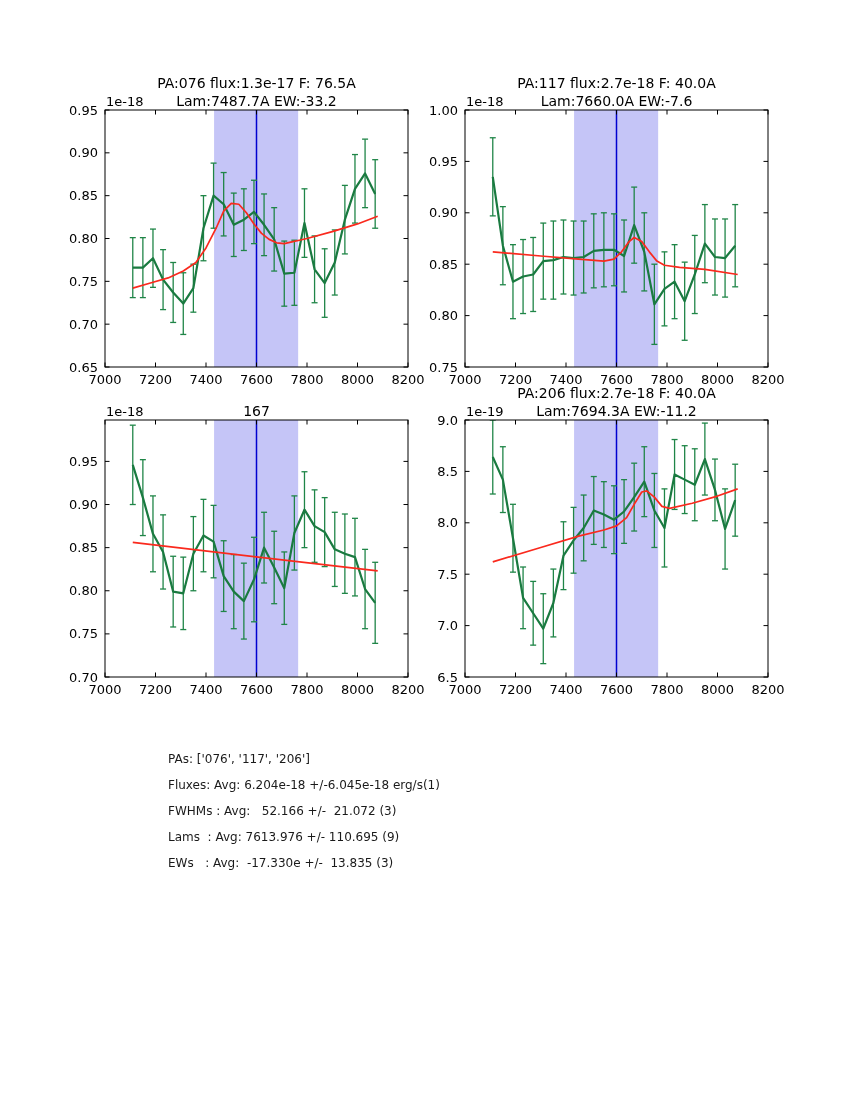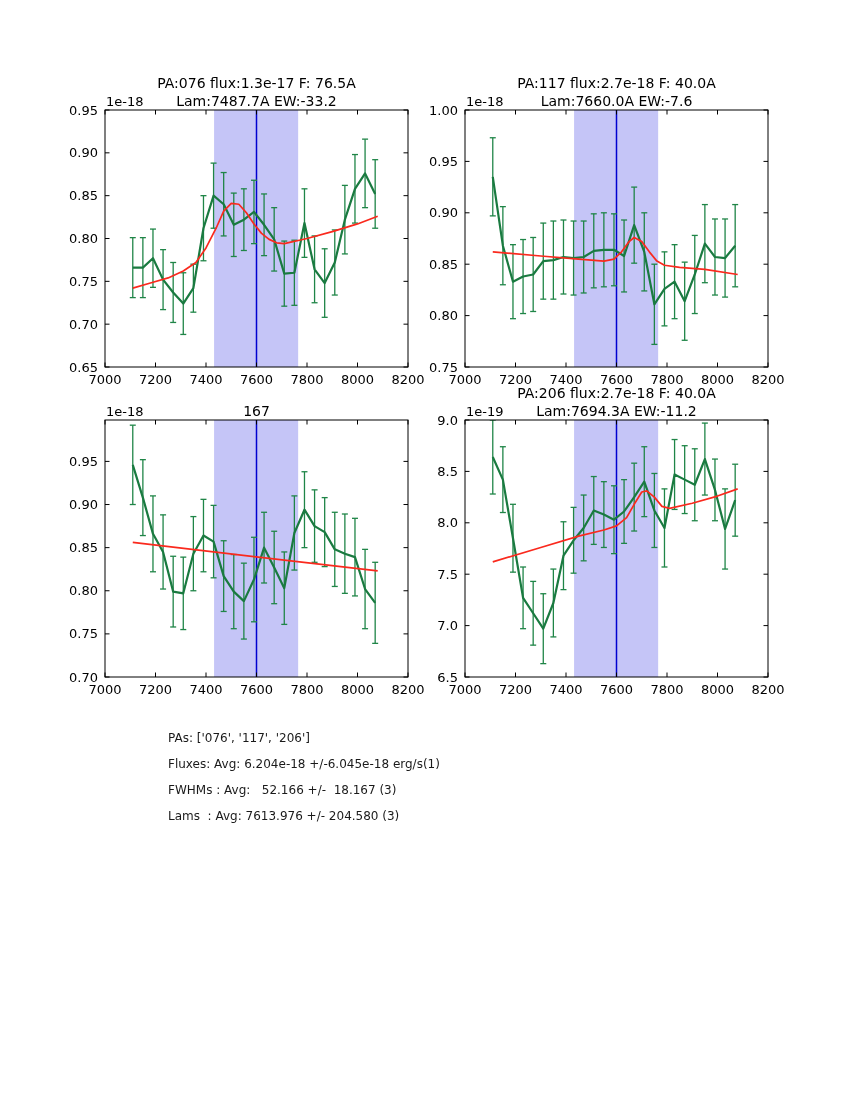--- a/index.html
+++ b/index.html
@@ -1,20 +1,20 @@
 <!DOCTYPE html>
 <html><head>
 <meta charset="utf-8">
 <style>
   html,body{margin:0;padding:0;background:#ffffff;}
   .figure{position:relative;width:850px;height:1100px;background:#ffffff;
           font-family:"DejaVu Sans",sans-serif;overflow:hidden;}
   .subplot{position:absolute;width:425px;height:345px;}
   .subplot svg{position:absolute;left:0;top:0;overflow:visible;}
-  .summary{position:absolute;left:168px;top:725px;}
+  .summary{position:absolute;left:168px;top:746px;}
   .sline{white-space:pre;font-size:12px;line-height:26px;color:#1a1a1a;}
   svg text{fill:#000000;}
 </style>
 </head>
 <body>
 
 <div class="figure">
   <div class="subplot" style="left: 45px; top: 62px;">
     <svg width="425" height="345" viewBox="0 0 425 345">
         <defs>
@@ -562,16 +562,17 @@
         </g>
         <text x="211.5" y="26" text-anchor="middle" font-size="14px">PA:206 flux:2.7e-18 F: 40.0A</text>
         <text x="211.5" y="44" text-anchor="middle" font-size="14px">Lam:7694.3A EW:-11.2</text>
         <text x="61" y="44" font-size="13px">1e-19</text>
       </svg>
   </div>
 
   <div class="summary">
     <div class="sline">PAs: ['076', '117', '206']</div>
     <div class="sline">Fluxes: Avg: 6.204e-18 +/-6.045e-18 erg/s(1)</div>
-    <div class="sline">FWHMs : Avg:   52.166 +/-  18.167 (3)</div>
-    <div class="sline">Lams  : Avg: 7613.976 +/- 204.580 (3)</div>
+    <div class="sline">FWHMs : Avg:   52.166 +/-  21.072 (3)</div>
+    <div class="sline">Lams  : Avg: 7613.976 +/- 110.695 (9)</div>
+    <div class="sline">EWs   : Avg:  -17.330e +/-  13.835 (3)</div>
   </div>
 </div>
 
 </body></html>

